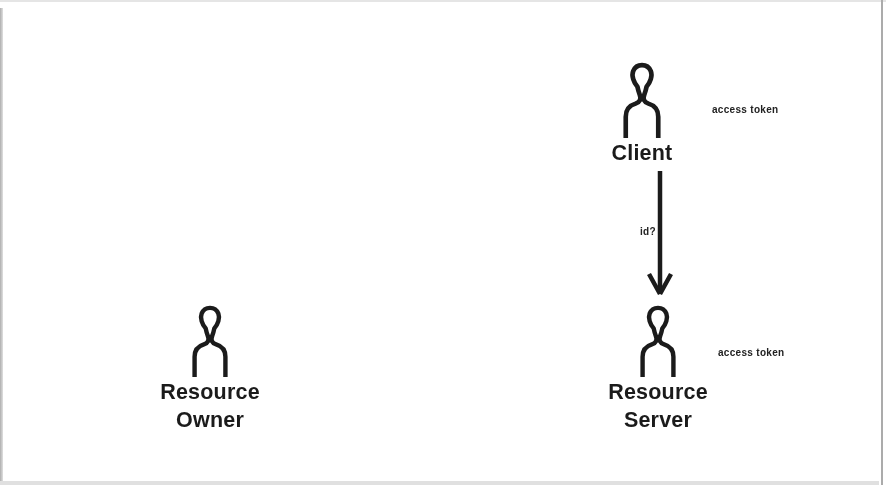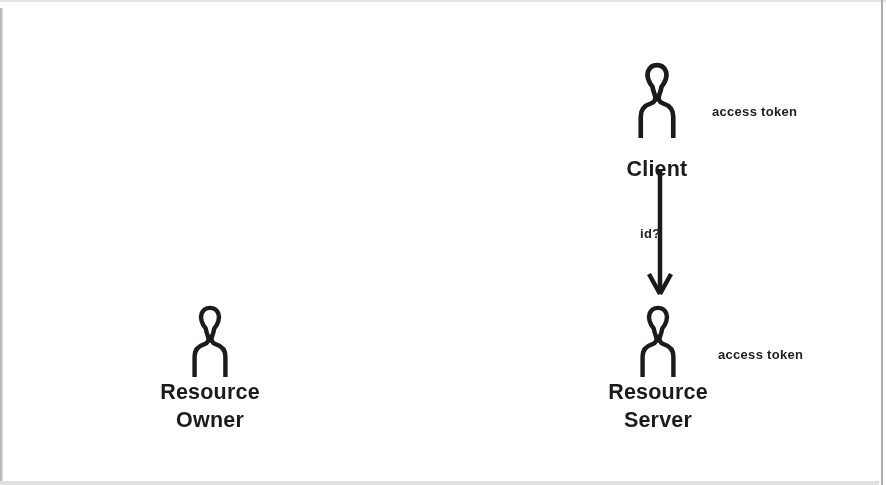--- a/index.html
+++ b/index.html
@@ -48,27 +48,27 @@
   .actor-label {
     margin-top: 1px;
     font-size: 21.5px;
     font-weight: bold;
     line-height: 28px;
     color: #1b1b1b;
     text-align: center;
     white-space: pre-line;
     letter-spacing: 0.2px;
   }
-  .actor-client          { left: 577px; top: 60px; gap: 16px;  }
+  .actor-client          { left: 562px; top: 60px;  }
   .actor-resource-server { left: 578px; top: 303px; }
   .actor-resource-owner  { left: 130px; top: 303px; }
   
   .annotation {
     position: absolute;
-    font-size: 13px;
+    font-size: 10px;
     font-weight: bold;
     color: #222222;
     letter-spacing: 0.3px;
     white-space: nowrap;
   }
   .anno-client-token { left: 712px; top: 104px; }
   .anno-server-token { left: 718px; top: 347px; }
   .anno-arrow        { left: 640px; top: 226px; }
   
   .flow-arrow {

